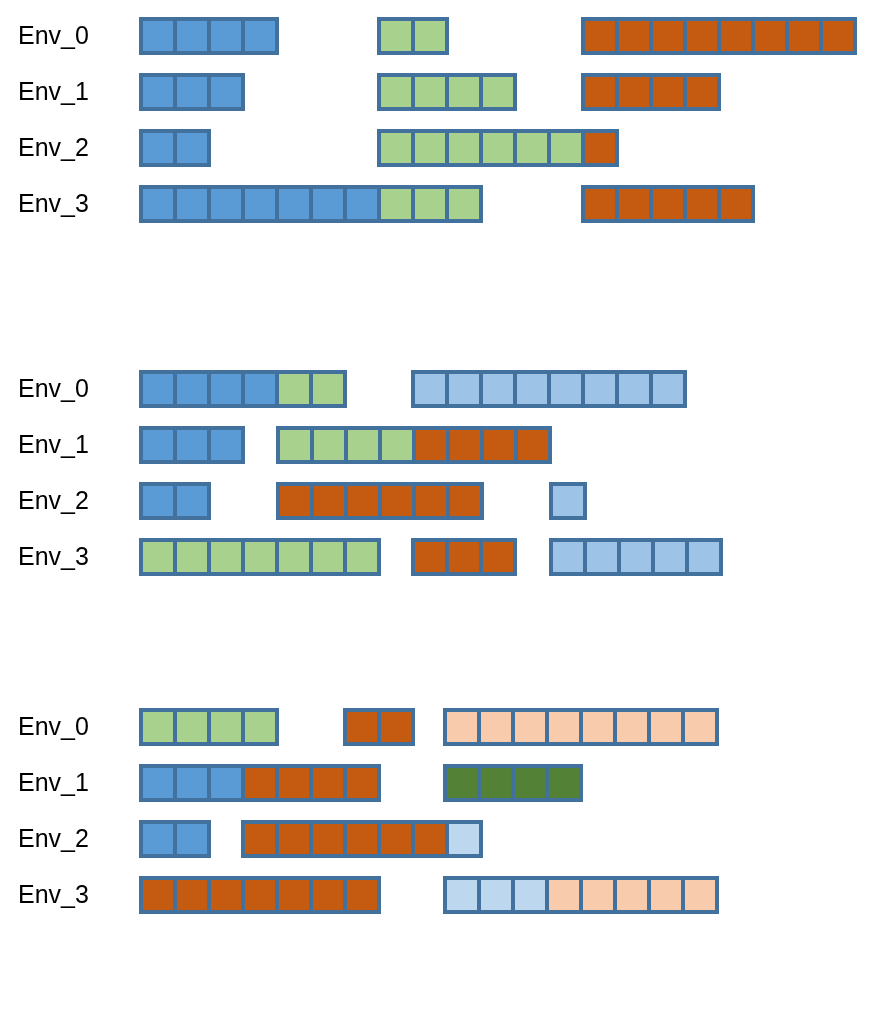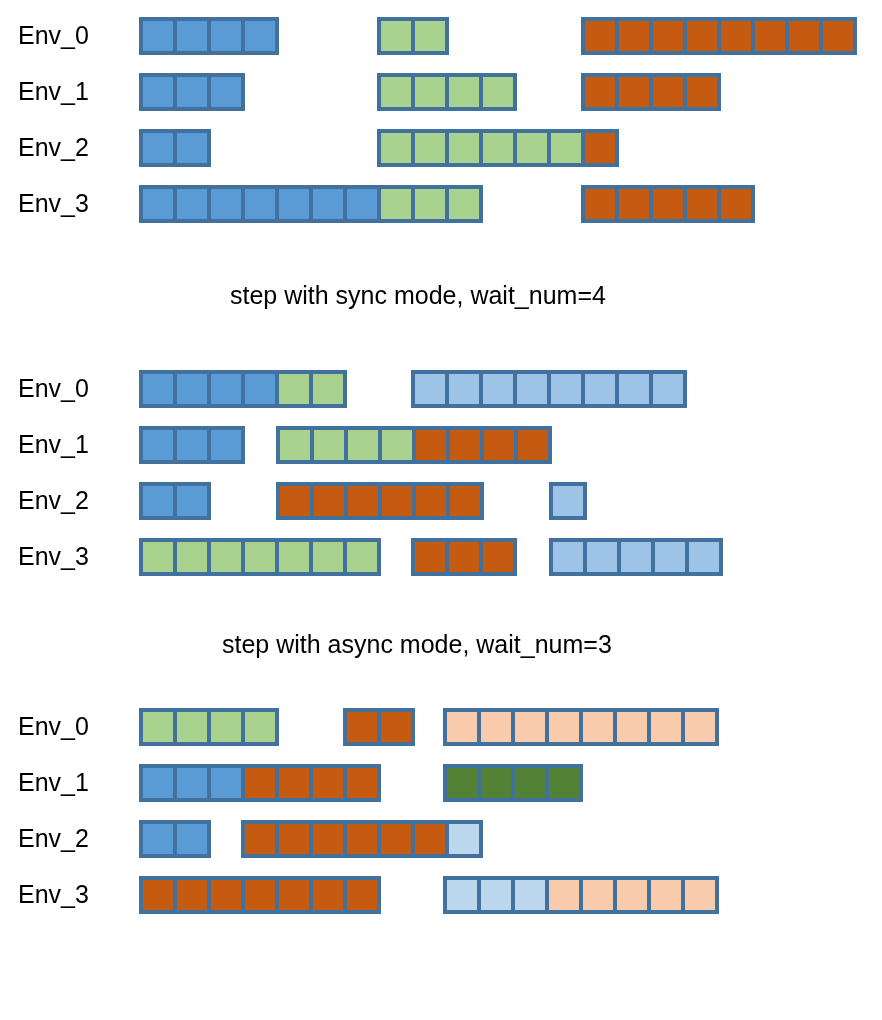--- a/index.html
+++ b/index.html
@@ -34,21 +34,20 @@
     line-height: 29px;
     color: #000000;
     white-space: nowrap;
   }
 </style>
 </head>
 <body>
 
 <div id="canvas">
   <div class="panel">
-    <div class="caption" style="left: 230px; top: 281px;">step with sync mode, wait_num=4</div>
   <div class="row-label" style="left: 18px; top: 21px;">Env_0</div>
       <div class="bar" style="left: 139px; top: 17px; background: rgb(65, 113, 156); gap: 4px; padding: 4px; height: 38px;">
         <div class="cell" style="background: rgb(91, 155, 213);"></div>
         <div class="cell" style="background: rgb(91, 155, 213);"></div>
         <div class="cell" style="background: rgb(91, 155, 213);"></div>
         <div class="cell" style="background: rgb(91, 155, 213);"></div>
       </div>
       <div class="bar" style="left: 377px; top: 17px; background: rgb(65, 113, 156); gap: 4px; padding: 4px; height: 38px;">
         <div class="cell" style="background: rgb(169, 209, 142);"></div>
         <div class="cell" style="background: rgb(169, 209, 142);"></div>
@@ -110,21 +109,20 @@
       </div>
       <div class="bar" style="left: 581px; top: 185px; background: rgb(65, 113, 156); gap: 4px; padding: 4px; height: 38px;">
         <div class="cell" style="background: rgb(197, 90, 17);"></div>
         <div class="cell" style="background: rgb(197, 90, 17);"></div>
         <div class="cell" style="background: rgb(197, 90, 17);"></div>
         <div class="cell" style="background: rgb(197, 90, 17);"></div>
         <div class="cell" style="background: rgb(197, 90, 17);"></div>
       </div>
     </div>
   <div class="panel">
-    <div class="caption" style="left: 222px; top: 630px;">step with async mode, wait_num=3</div>
   <div class="row-label" style="left: 18px; top: 374px;">Env_0</div>
       <div class="bar" style="left: 139px; top: 370px; background: rgb(65, 113, 156); gap: 4px; padding: 4px; height: 38px;">
         <div class="cell" style="background: rgb(91, 155, 213);"></div>
         <div class="cell" style="background: rgb(91, 155, 213);"></div>
         <div class="cell" style="background: rgb(91, 155, 213);"></div>
         <div class="cell" style="background: rgb(91, 155, 213);"></div>
         <div class="cell" style="background: rgb(169, 209, 142);"></div>
         <div class="cell" style="background: rgb(169, 209, 142);"></div>
       </div>
       <div class="bar" style="left: 411px; top: 370px; background: rgb(65, 113, 156); gap: 4px; padding: 4px; height: 38px;">

